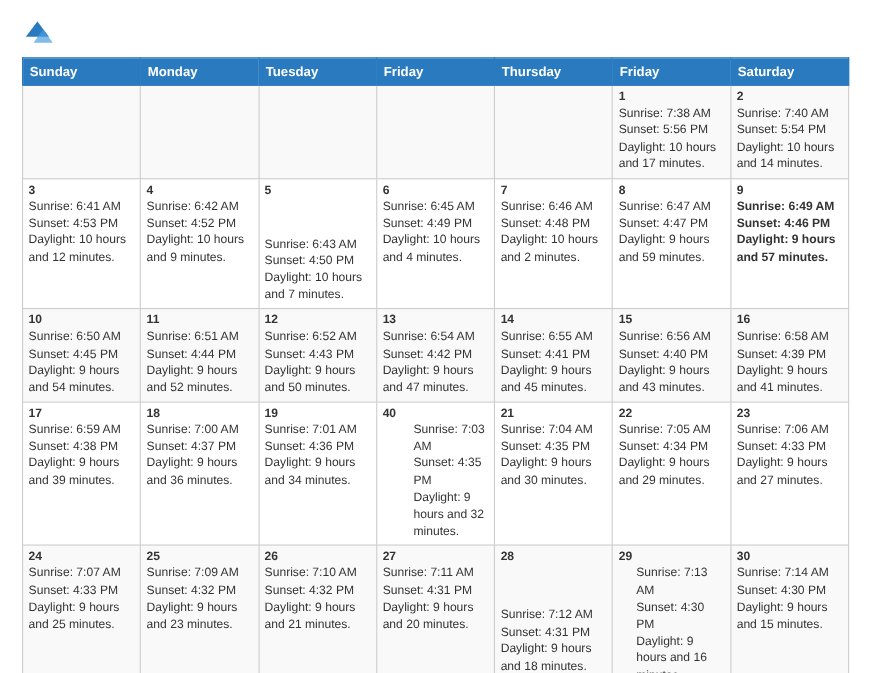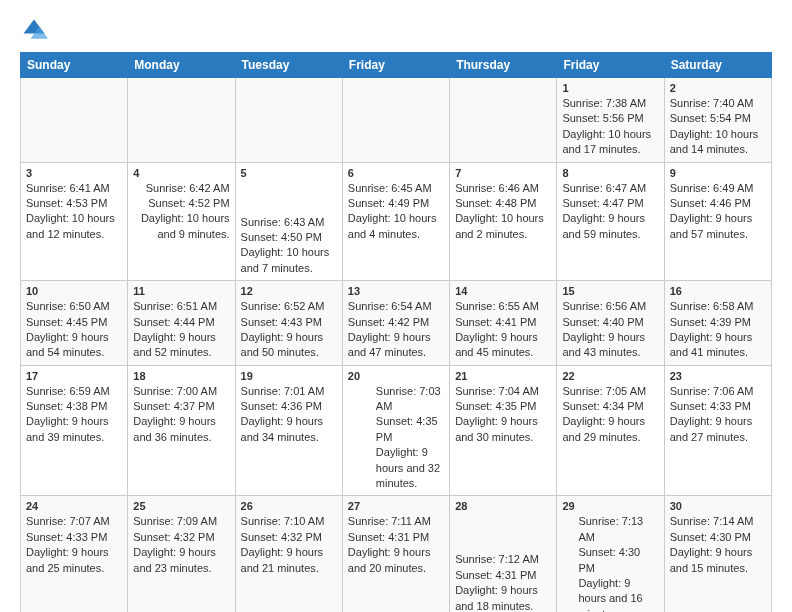--- a/index.html
+++ b/index.html
@@ -151,21 +151,21 @@
         </tr>
         <tr>
           <td>
             <span class="day-num">3</span>
             <div class="day-info" style="white-space: pre-line;">Sunrise: 6:41 AM
 Sunset: 4:53 PM
 Daylight: 10 hours and 12 minutes.</div>
           </td>
           <td>
             <span class="day-num">4</span>
-            <div class="day-info" style="white-space: pre-line; text-align: right;">Sunrise: 6:42 AM
+            <div class="day-info" style="white-space: pre-line;">Sunrise: 6:42 AM
 Sunset: 4:52 PM
 Daylight: 10 hours and 9 minutes.</div>
           </td>
           <td>
             <span class="day-num">5</span>
             <div class="day-info" style="white-space: pre-line; margin-top: 36px;">Sunrise: 6:43 AM
 Sunset: 4:50 PM
 Daylight: 10 hours and 7 minutes.</div>
           </td>
           <td>
@@ -181,21 +181,21 @@
 Daylight: 10 hours and 2 minutes.</div>
           </td>
           <td>
             <span class="day-num">8</span>
             <div class="day-info" style="white-space: pre-line;">Sunrise: 6:47 AM
 Sunset: 4:47 PM
 Daylight: 9 hours and 59 minutes.</div>
           </td>
           <td>
             <span class="day-num">9</span>
-            <div class="day-info" style="white-space: pre-line;">Sunrise: 6:49 AM
+            <div class="day-info" style="white-space: pre-line; font-weight: bold;">Sunrise: 6:49 AM
 Sunset: 4:46 PM
 Daylight: 9 hours and 57 minutes.</div>
           </td>
         </tr>
         <tr>
           <td>
             <span class="day-num">10</span>
             <div class="day-info" style="white-space: pre-line;">Sunrise: 6:50 AM
 Sunset: 4:45 PM
 Daylight: 9 hours and 54 minutes.</div>
@@ -250,21 +250,21 @@
 Sunset: 4:37 PM
 Daylight: 9 hours and 36 minutes.</div>
           </td>
           <td>
             <span class="day-num">19</span>
             <div class="day-info" style="white-space: pre-line;">Sunrise: 7:01 AM
 Sunset: 4:36 PM
 Daylight: 9 hours and 34 minutes.</div>
           </td>
           <td>
-            <span class="day-num">20</span>
+            <span class="day-num">40</span>
             <div class="day-info" style="white-space: pre-line; margin-left: 28px;">Sunrise: 7:03 AM
 Sunset: 4:35 PM
 Daylight: 9 hours and 32 minutes.</div>
           </td>
           <td>
             <span class="day-num">21</span>
             <div class="day-info" style="white-space: pre-line;">Sunrise: 7:04 AM
 Sunset: 4:35 PM
 Daylight: 9 hours and 30 minutes.</div>
           </td>

